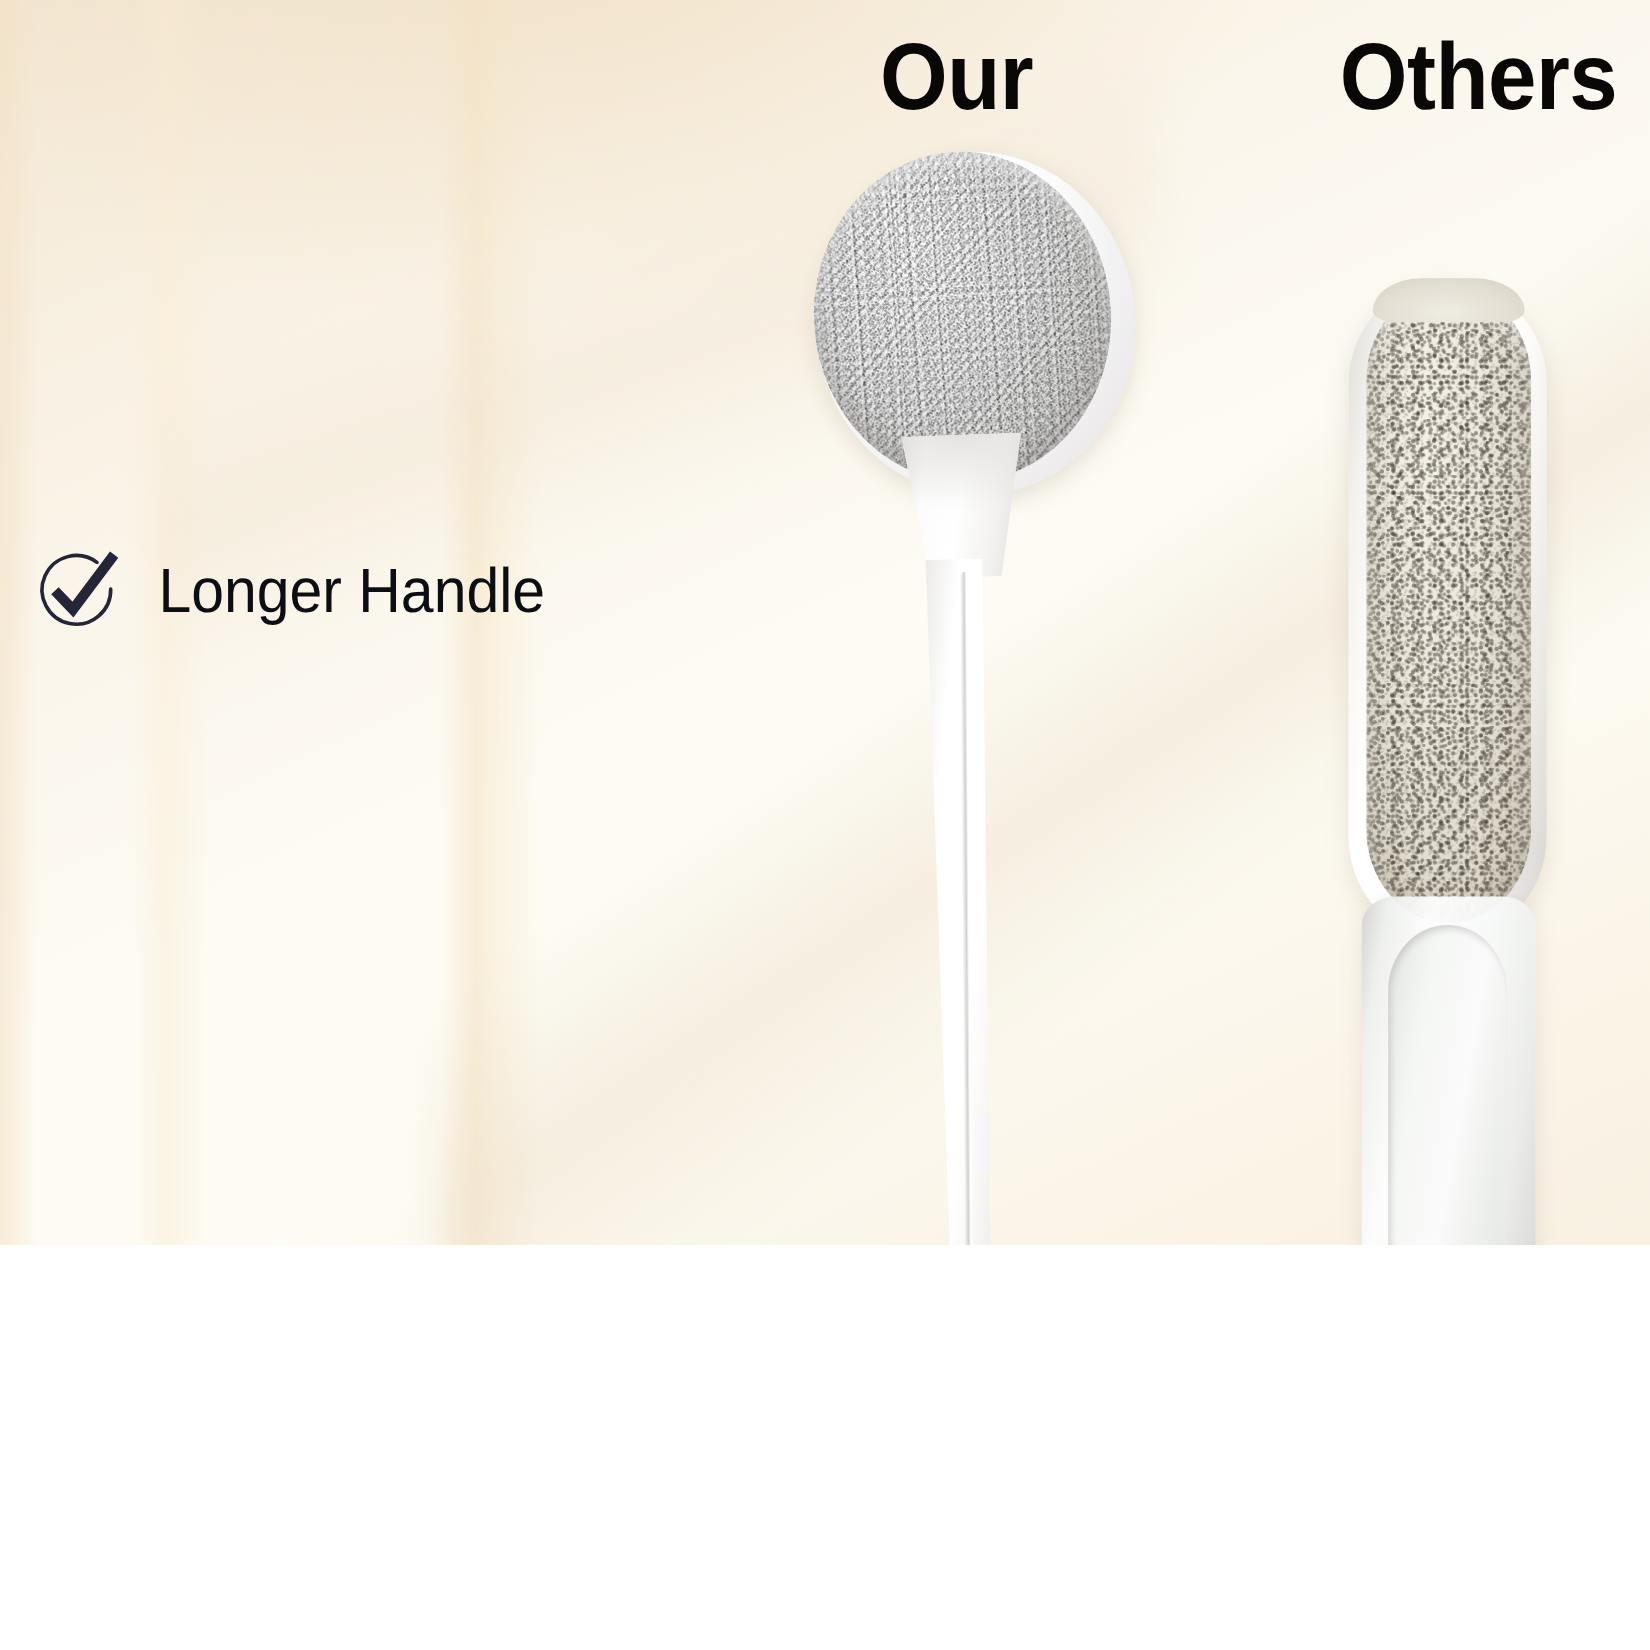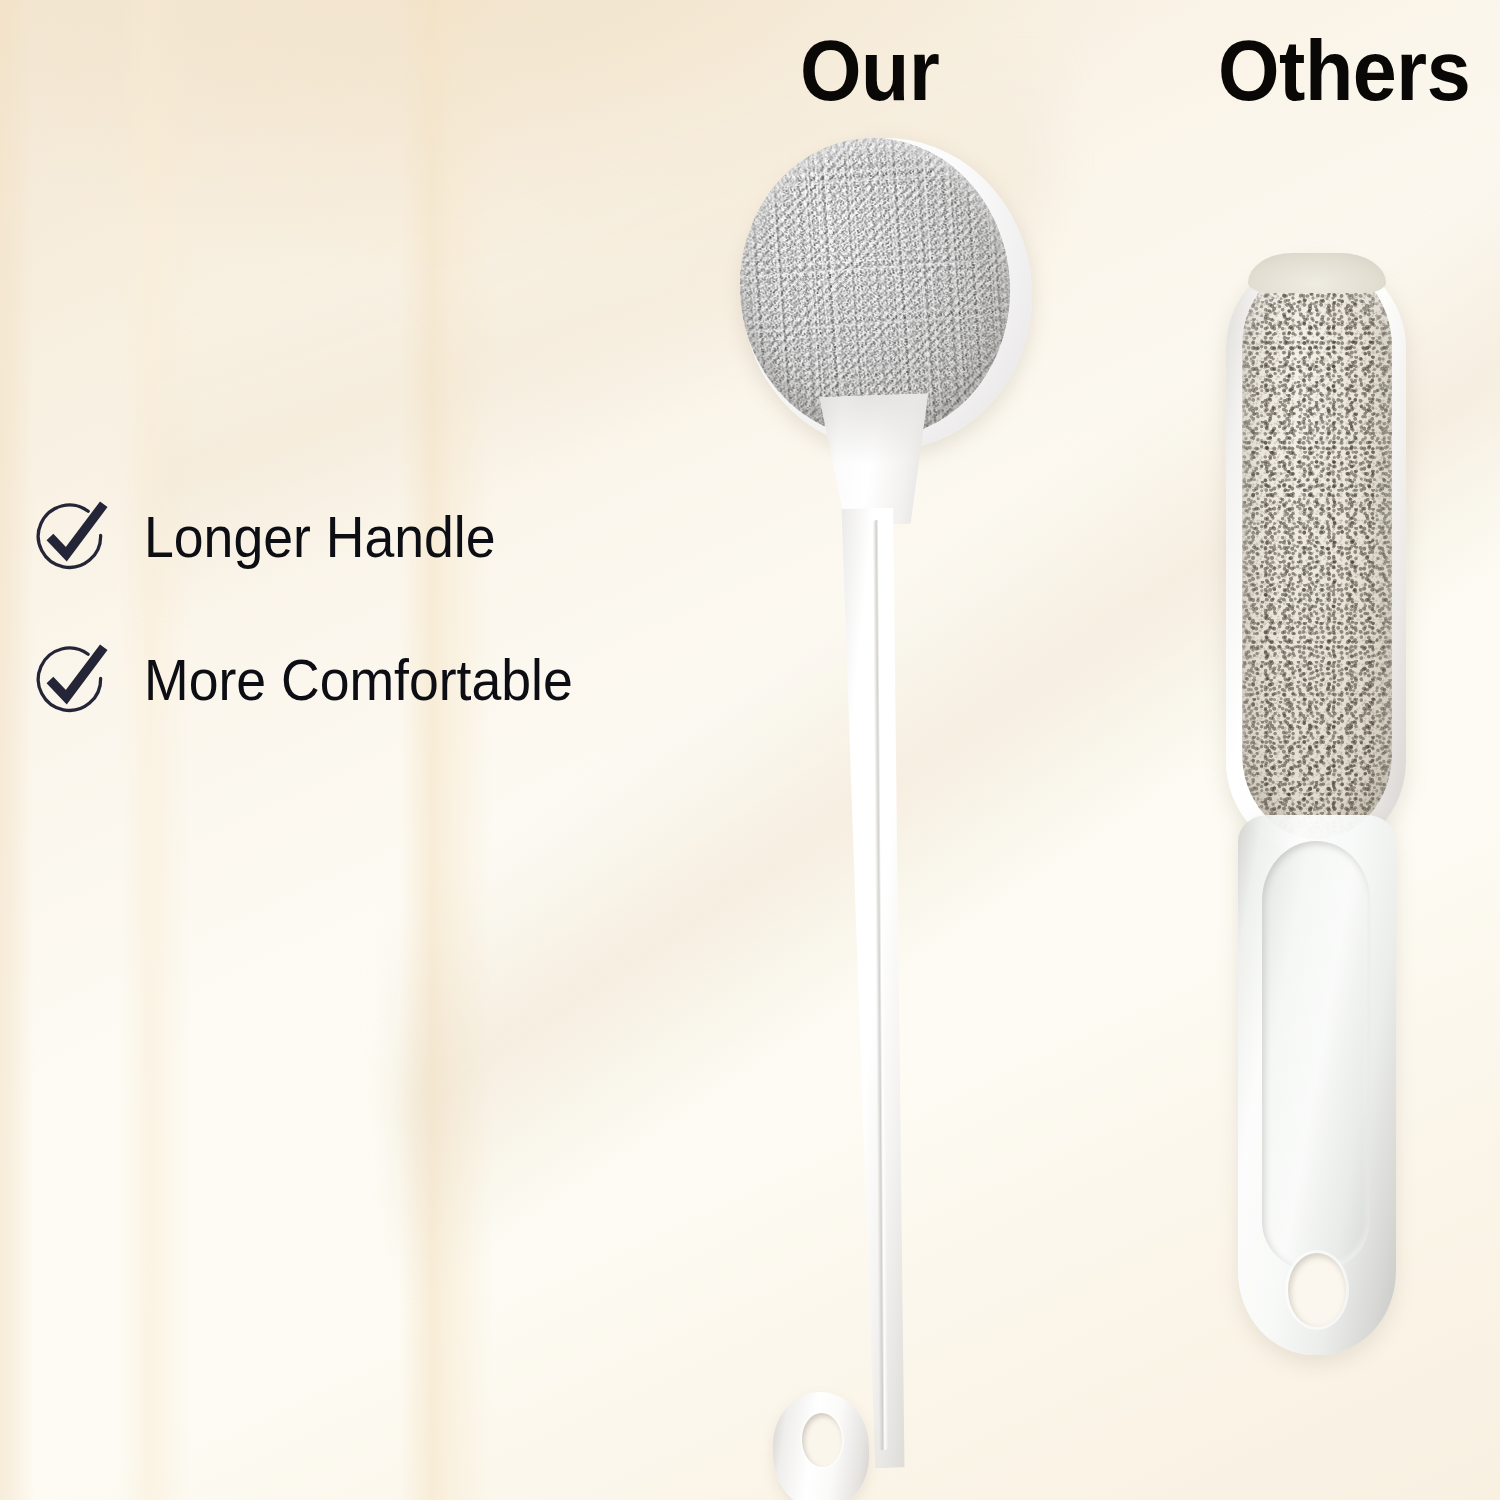--- a/index.html
+++ b/index.html
@@ -7,21 +7,21 @@
     padding: 0;
     background: #ffffff;
   }
   body {
     font-family: "Liberation Sans", sans-serif;
   }
 
   #canvas {
     position: relative;
     width: 1500px;
-    height: 1500px;
+    height: 1132px;
     overflow: hidden;
     background: #faf4e8;
   }
 
   
   .bg-base {
     position: absolute;
     inset: 0;
     background:
       linear-gradient(155deg,
@@ -457,29 +457,20 @@
         <svg viewBox="0 0 100 100" width="78" height="78">
           <path d="M 72 17 A 40 40 0 1 0 88 48" fill="none" stroke="#252538" stroke-width="4.2" stroke-linecap="round"></path>
           <path d="M 23 50 L 44 72 L 92 8" fill="none" stroke="#252538" stroke-width="12" stroke-linecap="butt" stroke-linejoin="miter"></path>
         </svg>
       </span>
       <span class="feature-label">Longer Handle</span>
     </div>
 
 
 
-    <div class="feature-row">
-      <span class="check-icon">
-        <svg viewBox="0 0 100 100" width="78" height="78">
-          <path d="M 72 17 A 40 40 0 1 0 88 48" fill="none" stroke="#252538" stroke-width="4.2" stroke-linecap="round"></path>
-          <path d="M 23 50 L 44 72 L 92 8" fill="none" stroke="#252538" stroke-width="12" stroke-linecap="butt" stroke-linejoin="miter"></path>
-        </svg>
-      </span>
-      <span class="feature-label">More Comfortable</span>
-    </div>
 
   </div>
 
   <div id="product-ours">
     <div class="ours-backing"></div>
     <div class="ours-pumice"></div>
     <div class="ours-pumice-grain"></div>
     <div class="ours-neck"></div>
     <div class="ours-shaft"></div>
     <div class="ours-shaft-ridge"></div>

